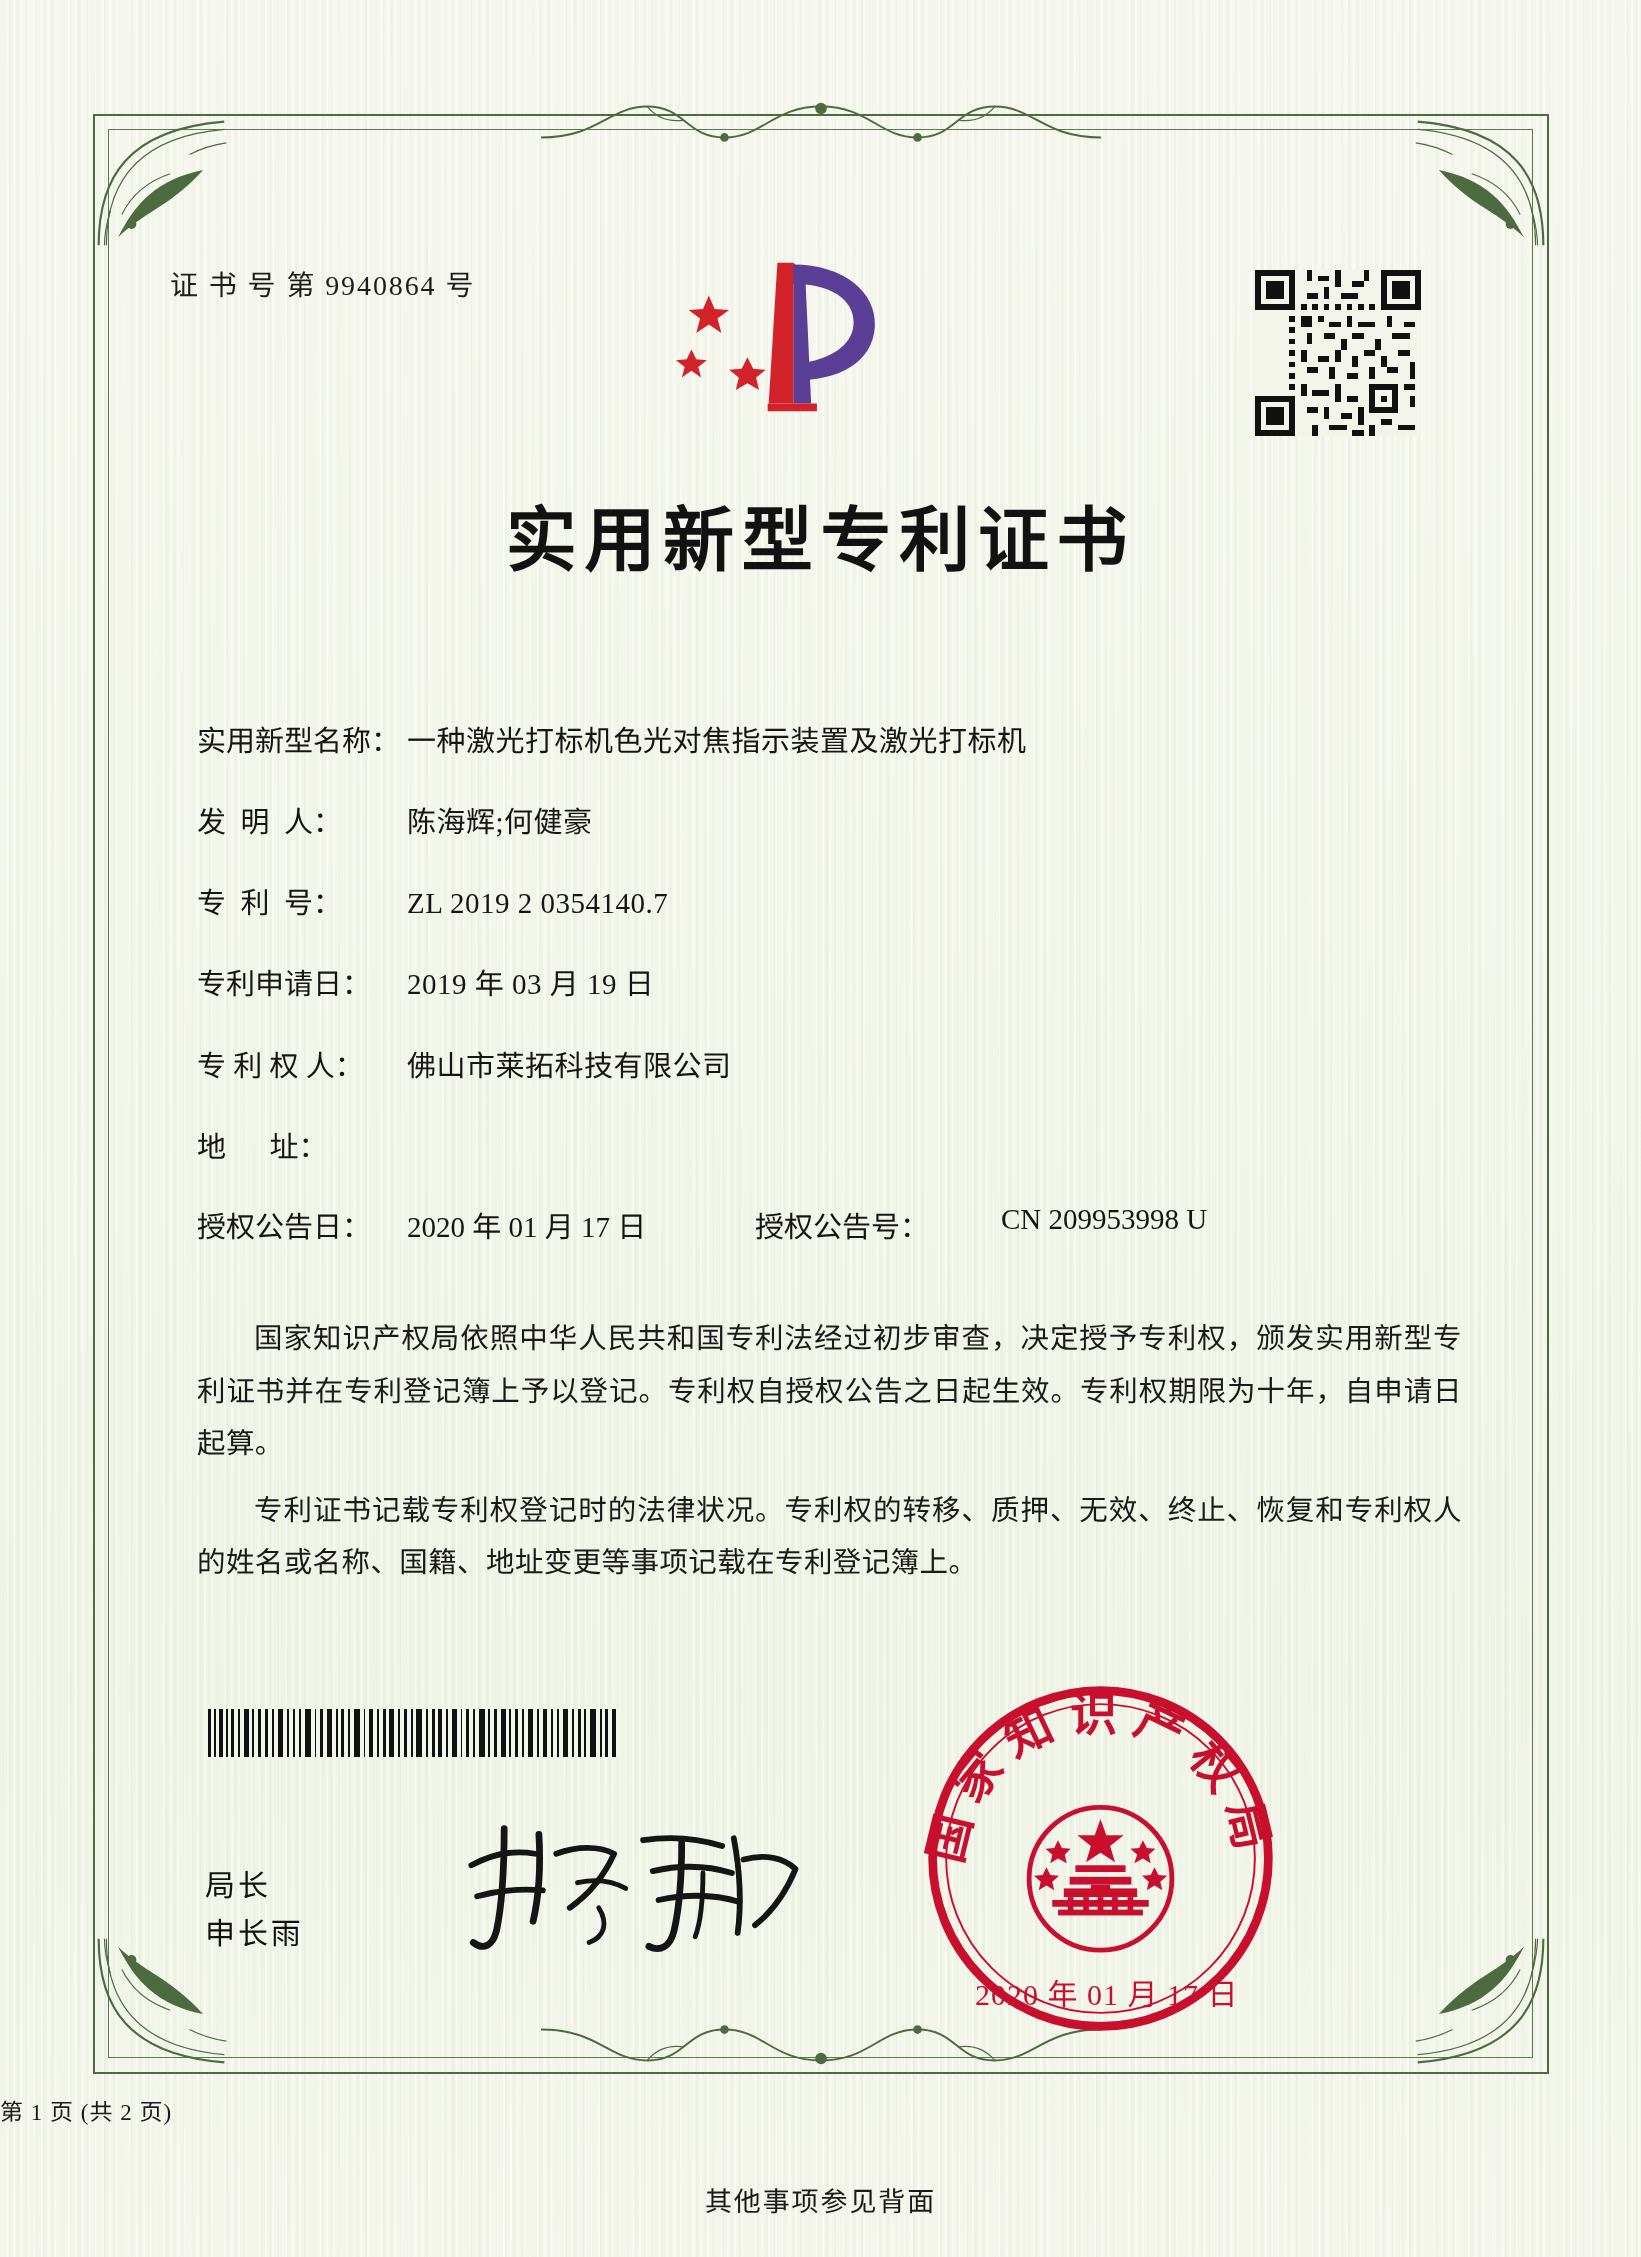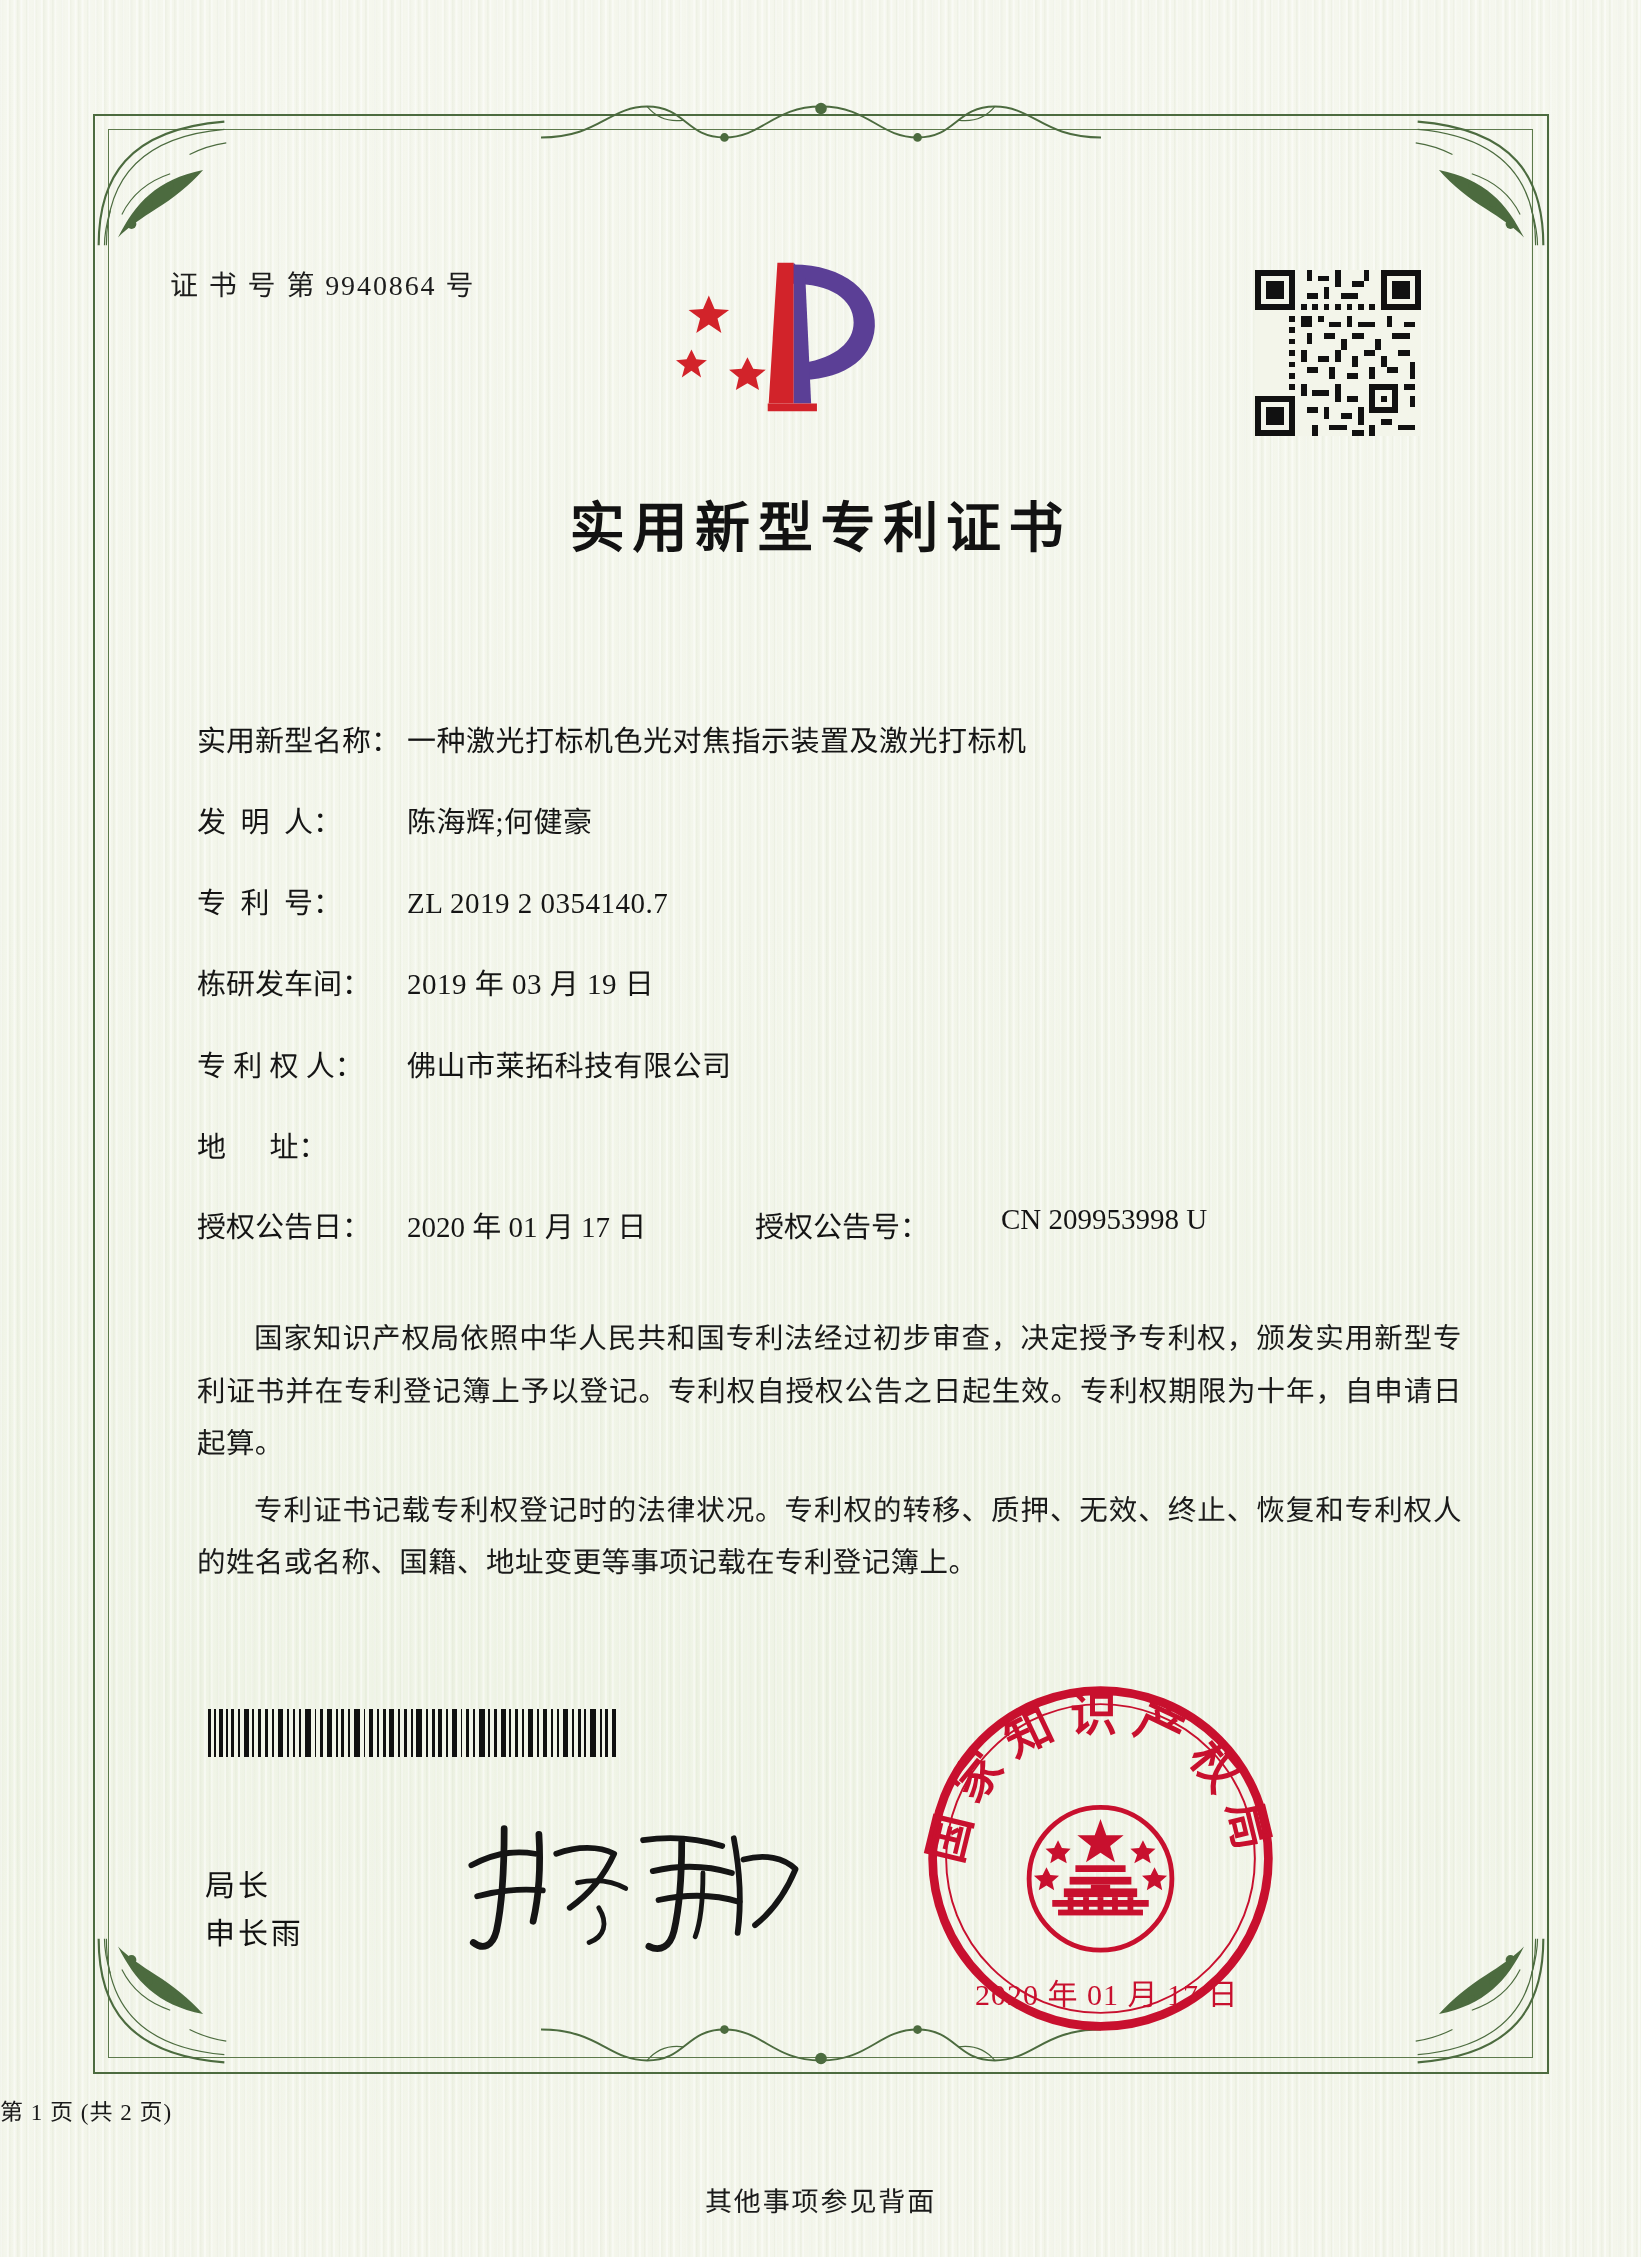--- a/index.html
+++ b/index.html
@@ -95,21 +95,21 @@
   }
   #qr-code svg { width: 100%; height: 100%; display: block; }
 
   
   #doc-title {
     position: absolute;
     left: 0; right: 0; top: 483px;
     text-align: center;
     font-family: "DejaVu Serif", "Liberation Serif", serif;
     font-weight: bold;
-    font-size: 55px;
+    font-size: 71px;
     letter-spacing: 7.7px;
     color: #121212;
   }
 
   
   #fields {
     position: absolute;
     left: 197px; top: 686px;
     width: 1255px;
   }
@@ -427,21 +427,21 @@
     </div>
     <div class="field-row">
       <div class="field-label">发  明  人：</div>
       <div class="field-value">陈海辉;何健豪</div>
     </div>
     <div class="field-row">
       <div class="field-label">专  利  号：</div>
       <div class="field-value">ZL 2019 2 0354140.7</div>
     </div>
     <div class="field-row">
-      <div class="field-label">栋研发车间：</div>
+      <div class="field-label">专利申请日：</div>
       <div class="field-value">2019 年 03 月 19 日</div>
     </div>
     <div class="field-row">
       <div class="field-label">专 利 权 人：</div>
       <div class="field-value">佛山市莱拓科技有限公司</div>
     </div>
     <div class="field-row">
       <div class="field-label">地      址：</div>
     </div>
 

